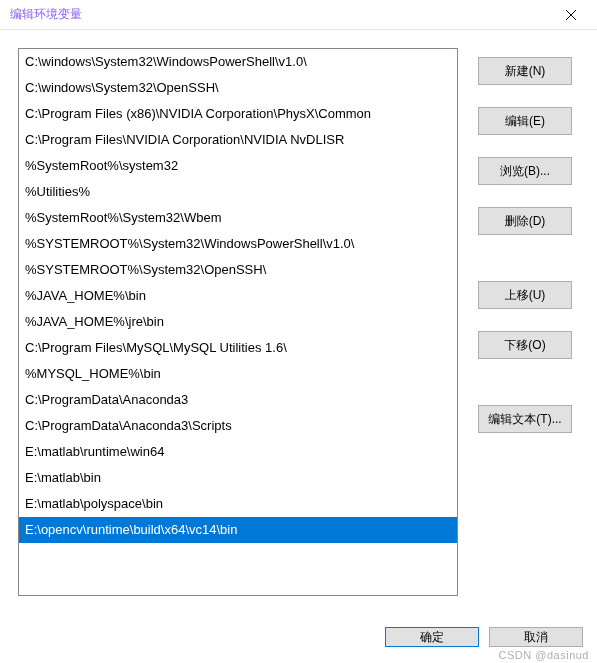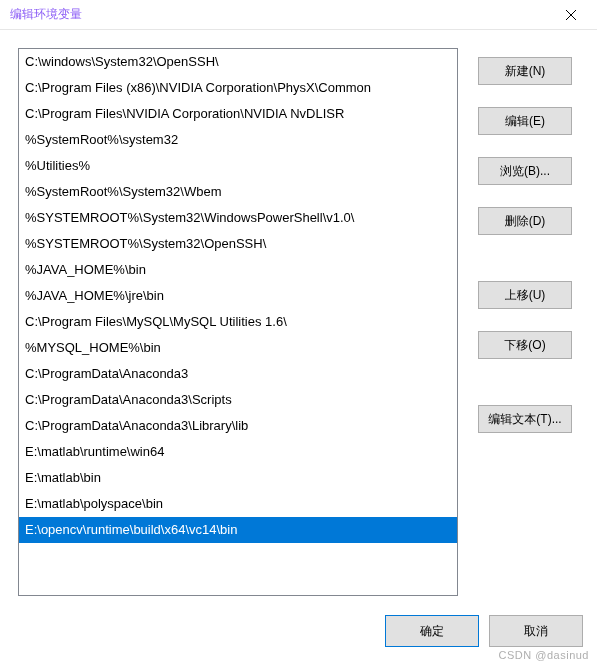--- a/index.html
+++ b/index.html
@@ -89,21 +89,21 @@
     }
     .spacer-sm { height: 22px; }
     .spacer-lg { height: 46px; }
     .bottom-buttons {
       position: absolute;
       bottom: 16px;
       right: 14px;
       display: flex;
       gap: 10px;
     }
-    .bottom-buttons .btn { width: 94px; height: 32px; }
+    .bottom-buttons .btn { width: 94px; height: 20px; }
     .btn.default { border-color: #0078d7; }
     .watermark {
       position: absolute;
       bottom: 2px;
       right: 8px;
       font-size: 11px;
       color: rgba(120,120,120,0.6);
       letter-spacing: 0.5px;
     }
   </style>
@@ -116,35 +116,35 @@
     <svg viewBox="0 0 10 10">
         <line x1="0" y1="0" x2="10" y2="10" stroke="#000" stroke-width="1"></line>
         <line x1="10" y1="0" x2="0" y2="10" stroke="#000" stroke-width="1"></line>
       </svg>
   </div>
 </div>
 
 <div class="content">
   <div class="list-container">
     <div class="list-scroll" id="list-scroll">
+        <div class="list-item">C:\windows\System32\WindowsPowerShell\v1.0\</div>
         <div class="list-item">C:\windows\System32\OpenSSH\</div>
         <div class="list-item">C:\Program Files (x86)\NVIDIA Corporation\PhysX\Common</div>
         <div class="list-item">C:\Program Files\NVIDIA Corporation\NVIDIA NvDLISR</div>
         <div class="list-item">%SystemRoot%\system32</div>
         <div class="list-item">%Utilities%</div>
         <div class="list-item">%SystemRoot%\System32\Wbem</div>
         <div class="list-item">%SYSTEMROOT%\System32\WindowsPowerShell\v1.0\</div>
         <div class="list-item">%SYSTEMROOT%\System32\OpenSSH\</div>
         <div class="list-item">%JAVA_HOME%\bin</div>
         <div class="list-item">%JAVA_HOME%\jre\bin</div>
         <div class="list-item">C:\Program Files\MySQL\MySQL Utilities 1.6\</div>
         <div class="list-item">%MYSQL_HOME%\bin</div>
         <div class="list-item">C:\ProgramData\Anaconda3</div>
         <div class="list-item">C:\ProgramData\Anaconda3\Scripts</div>
-        <div class="list-item">C:\ProgramData\Anaconda3\Library\lib</div>
         <div class="list-item">E:\matlab\runtime\win64</div>
         <div class="list-item">E:\matlab\bin</div>
         <div class="list-item">E:\matlab\polyspace\bin</div>
         <div class="list-item selected">E:\opencv\runtime\build\x64\vc14\bin</div>
       </div>
   </div>
   <div class="buttons-col">
     <button class="btn">新建(N)</button>
     <div class="spacer-sm"></div>
     <button class="btn">编辑(E)</button>

